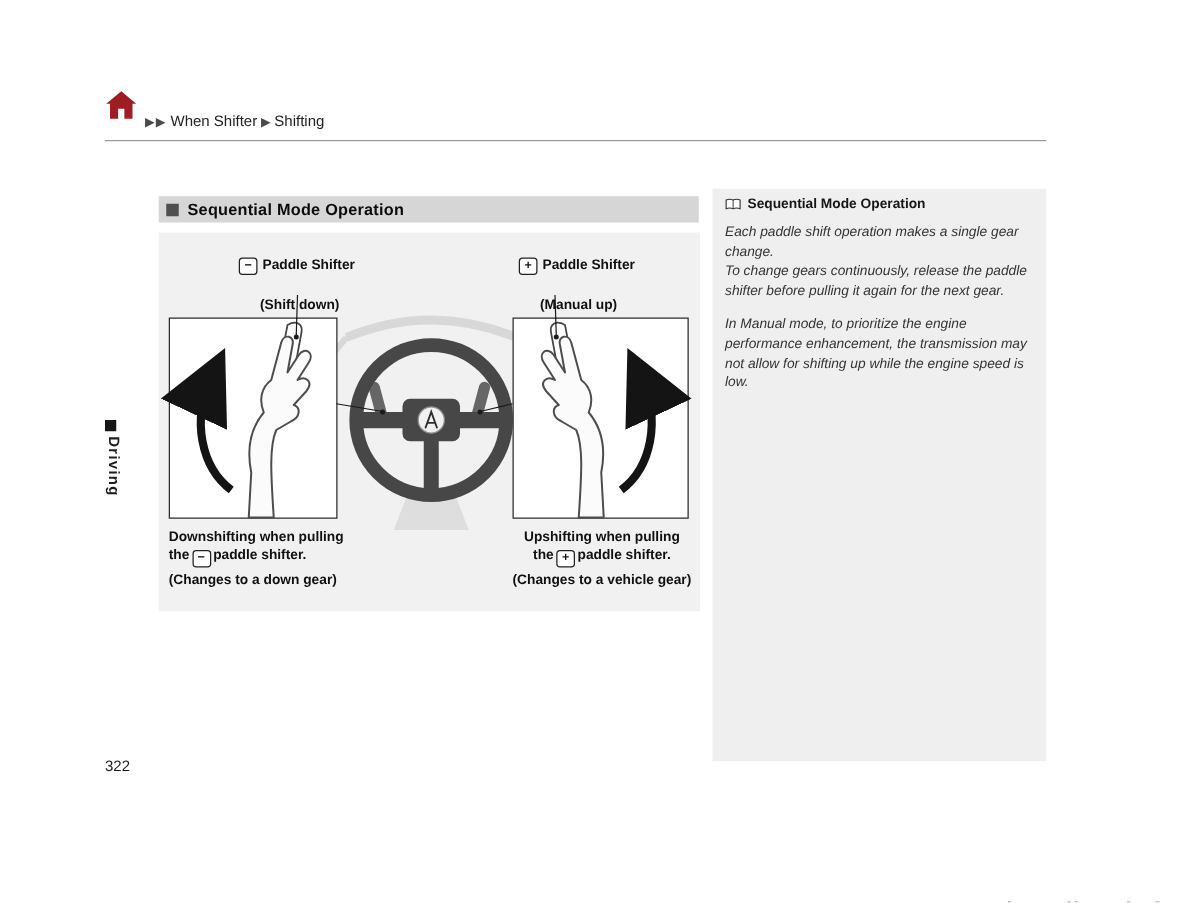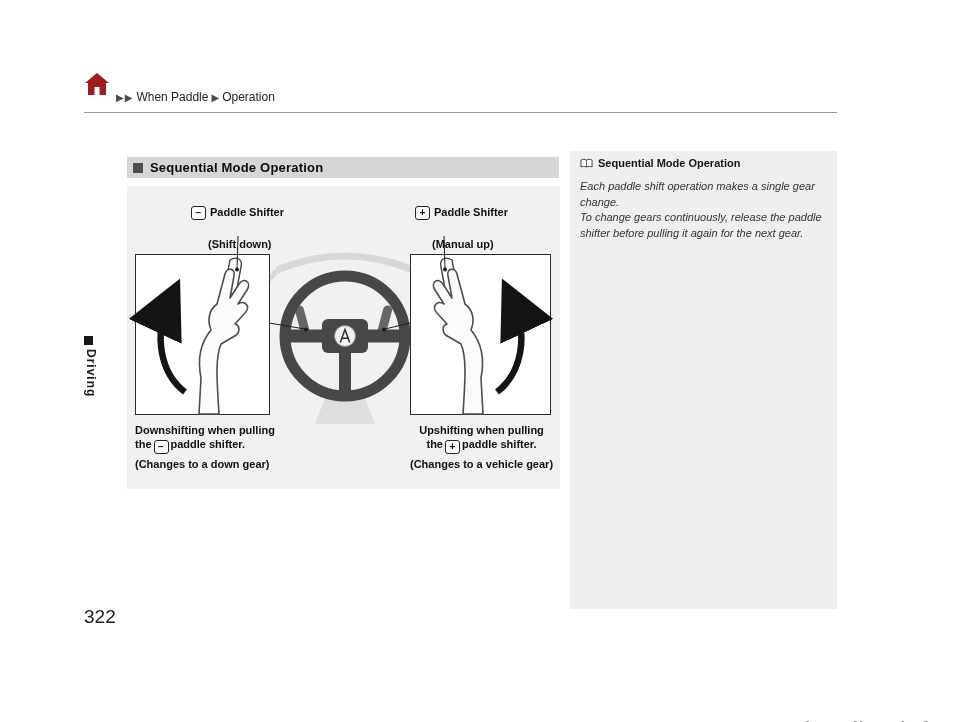--- a/index.html
+++ b/index.html
@@ -9,21 +9,21 @@
   }
   
   .home-icon { position:absolute; left:84px; top:71px; width:26px; height:26px; }
   .breadcrumb { position:absolute; left:116px; top:90px; font-size:12px; color:#222; white-space:nowrap; }
   .breadcrumb .arrows { color:#4a4a4a; font-size:10px; letter-spacing:1px; margin-right:3px; }
   .breadcrumb .sep { color:#4a4a4a; font-size:10px; margin:0 3px; }
   .header-rule { position:absolute; left:84px; top:112px; width:753px; height:1px; background:#9a9a9a; }
   
   .chapter-square { position:absolute; left:84px; top:336px; width:9px; height:9px; background:#161616; }
   .chapter-label { position:absolute; left:84px; top:349px; writing-mode:vertical-rl; font-size:12px; font-weight:bold; letter-spacing:1px; color:#1c1c1c; }
-  .page-number { position:absolute; left:84px; top:606px; font-size:19px; color:#1c1c1c; }
+  .page-number { position:absolute; left:84px; top:606px; font-size:12px; color:#1c1c1c; }
   
   .section-bar { position:absolute; left:127px; top:157px; width:432px; height:21px; background:#d6d6d6;
     display:flex; align-items:center; padding-left:6px; box-sizing:border-box; }
   .section-bullet { width:10px; height:10px; background:#4f4f4f; margin-right:7px; }
   .section-title { font-size:13px; font-weight:bold; color:#0b0b0b; letter-spacing:0.2px; }
   
   .figure-panel { position:absolute; left:127px; top:186px; width:433px; height:303px; background:#f1f1f1; }
   .figure-svg { position:absolute; left:0; top:0; width:433px; height:303px; }
   .fig-label { position:absolute; font-size:11px; font-weight:bold; color:#101010; line-height:1.2; }
   .fl-row { display:flex; align-items:center; gap:4px; }
@@ -48,21 +48,21 @@
 </style>
 </head>
 <body>
 
 <div class="page">
 
   <svg class="home-icon" viewBox="0 0 26 26">
     <path d="M13,2 L25,12 L22,12 L22,24 L15.5,24 L15.5,16 L10.5,16 L10.5,24 L4,24 L4,12 L1,12 Z" fill="#9e1d22"></path>
   </svg>
   <div class="breadcrumb">
-    <span class="arrows">▶▶</span><span>When Paddle</span><span class="sep">▶</span><span>Operation</span>
+    <span class="arrows">▶▶</span><span>When Shifter</span><span class="sep">▶</span><span>Shifting</span>
   </div>
   <div class="header-rule"></div>
 
   <div class="chapter-square"></div>
   <div class="chapter-label">Driving</div>
   <div class="page-number">322</div>
 
   <div class="section-bar">
     <div class="section-bullet"></div>
     <div class="section-title">Sequential Mode Operation</div>
@@ -157,18 +157,19 @@
     <div class="note-header">
       <svg width="13" height="11" viewBox="0 0 14 11">
         <path d="M1,1.8 C3,0.8 5,0.8 7,1.8 C9,0.8 11,0.8 13,1.8 L13,9.2 C11,8.4 9,8.4 7,9.2 C5,8.4 3,8.4 1,9.2 Z" fill="#ffffff" stroke="#333333" stroke-width="1"></path>
         <line x1="7" y1="1.8" x2="7" y2="9.2" stroke="#333333" stroke-width="0.8"></line>
       </svg>
       <span class="note-title">Sequential Mode Operation</span>
     </div>
     <div class="note-body">
       <p class="note-para">Each paddle shift operation makes a single gear change.
 To change gears continuously, release the paddle shifter before pulling it again for the next gear.</p>
+      <p class="note-para">In Manual mode, to prioritize the engine performance enhancement, the transmission may not allow for shifting up while the engine speed is low.</p>
     </div>
   </div>
 
   <div class="watermark">carmanualsonline.info</div>
 
 </div>
 
 </body></html>

